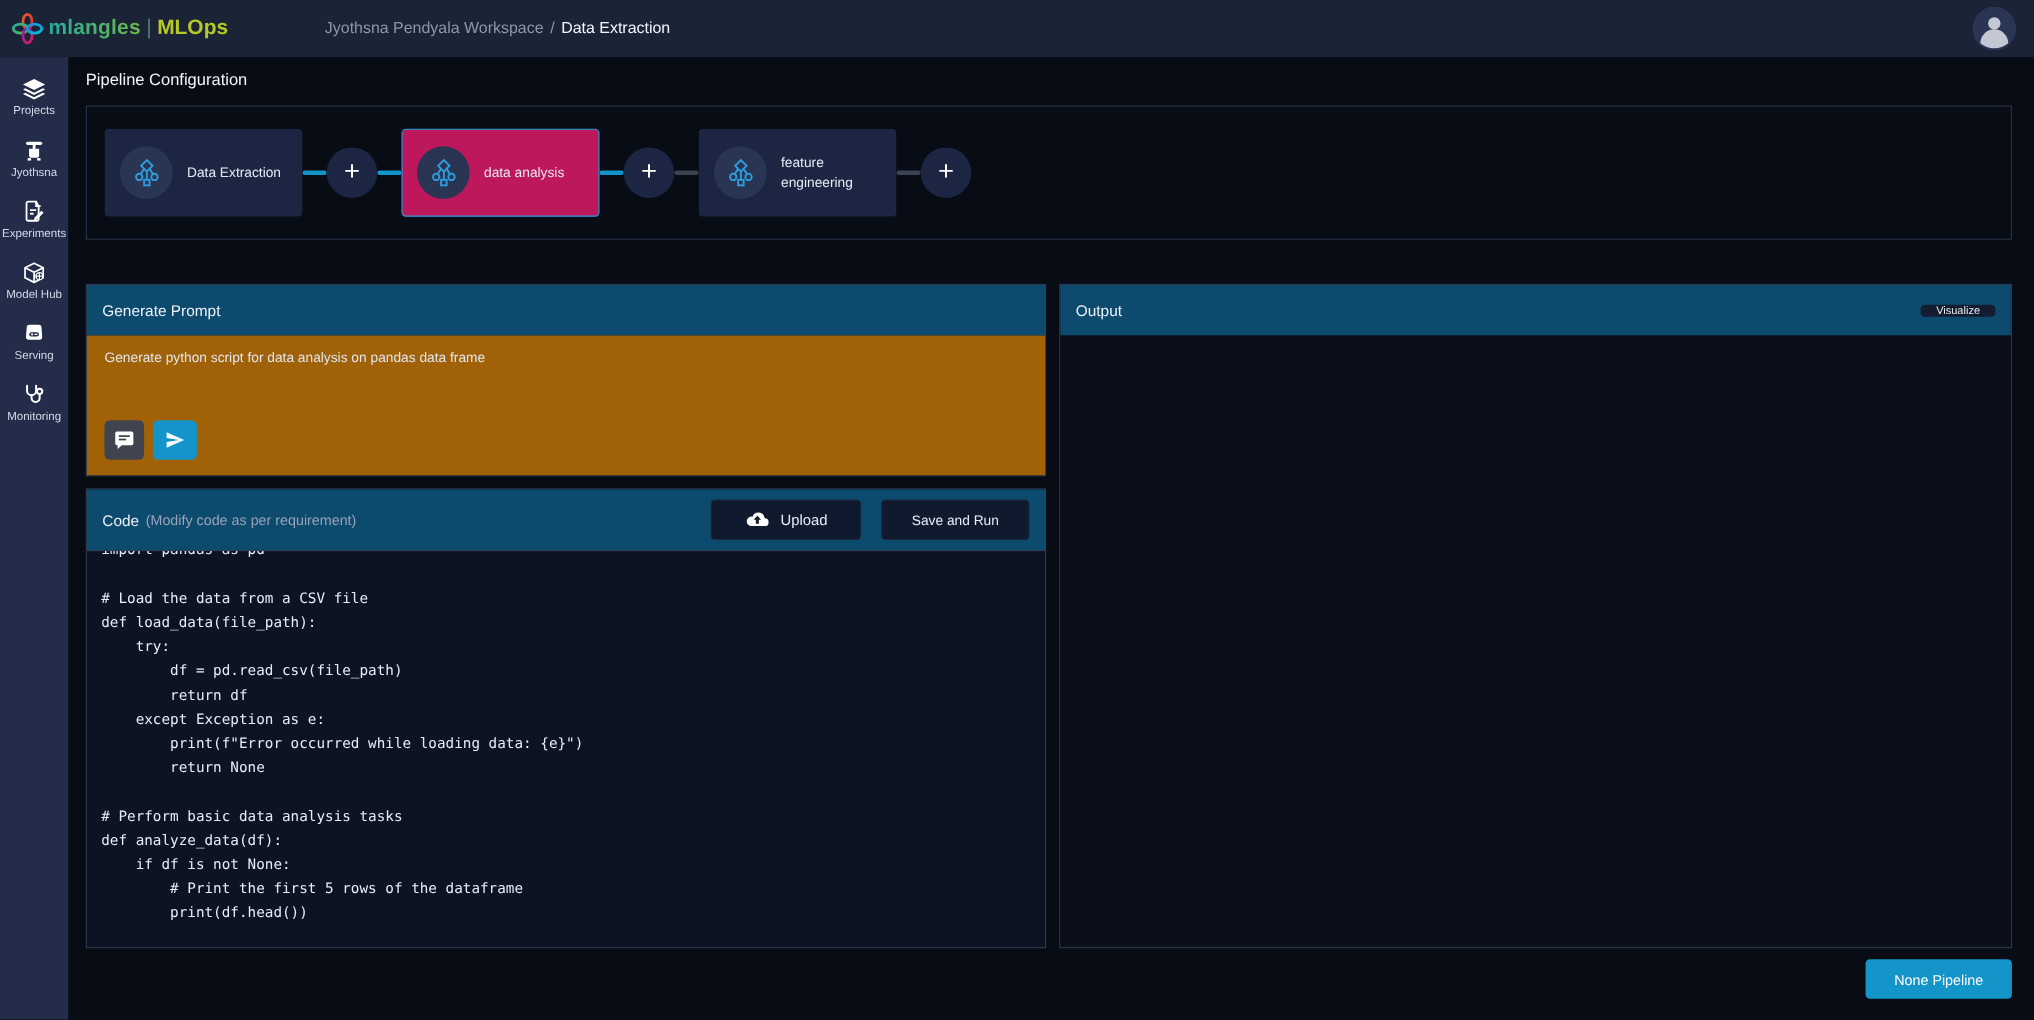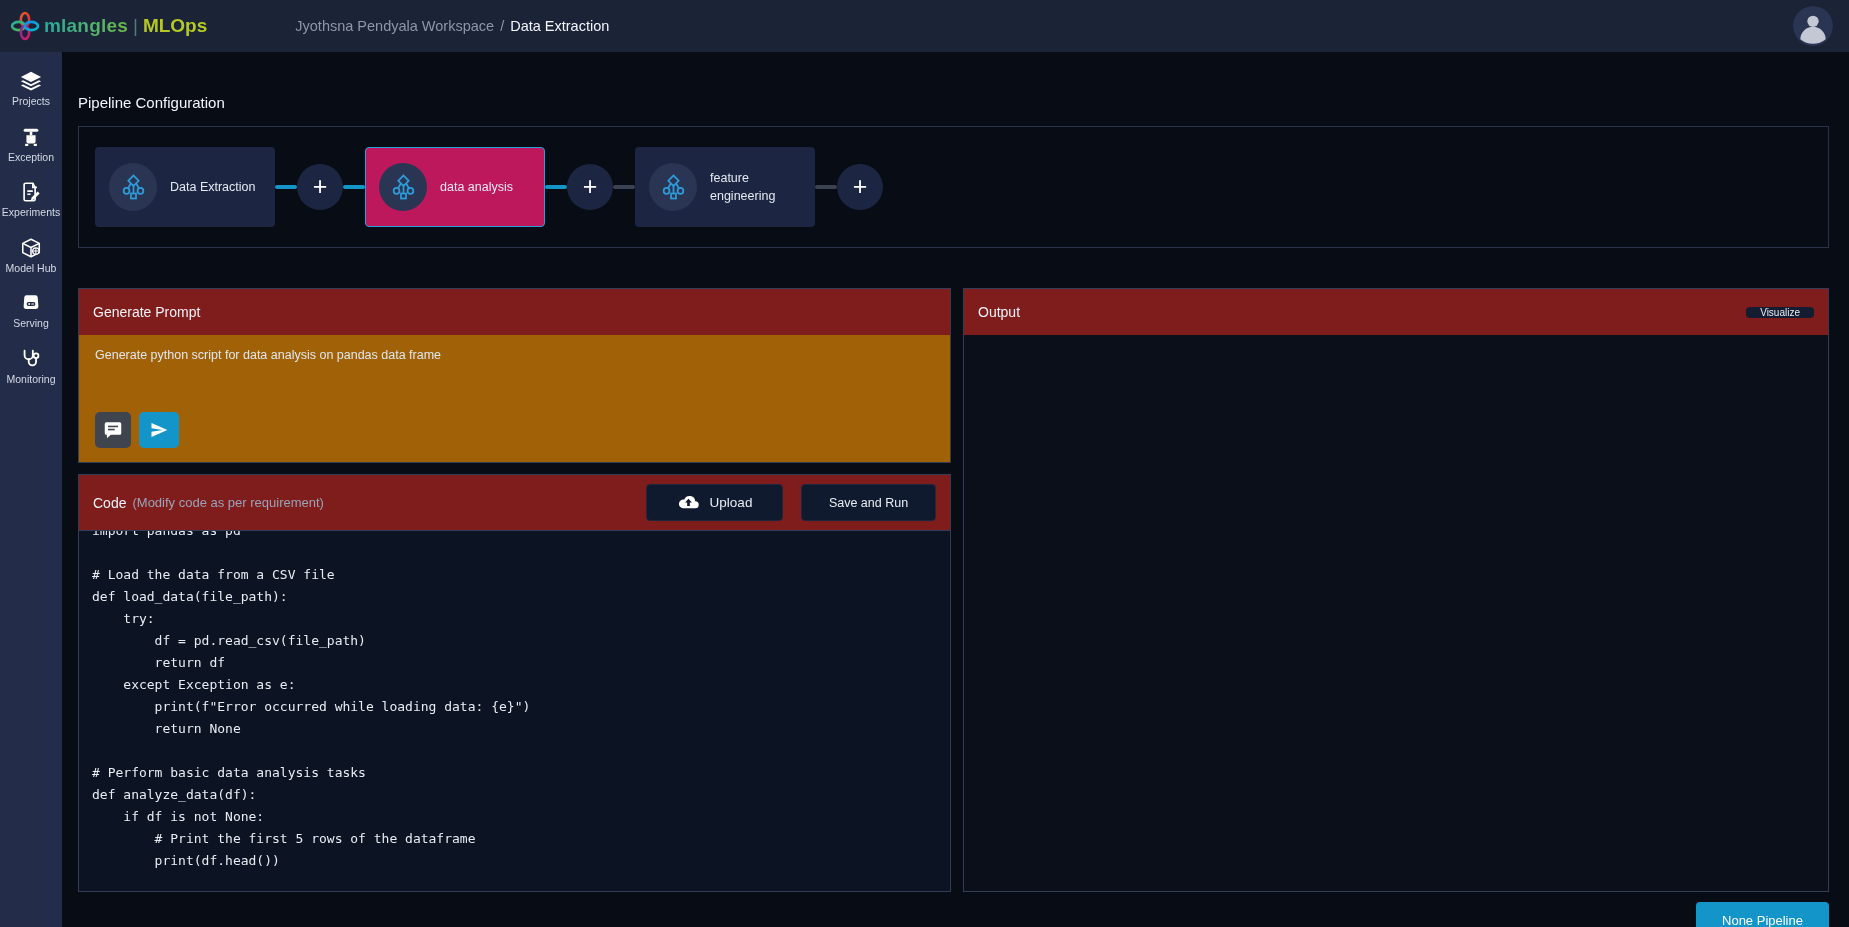--- a/index.html
+++ b/index.html
@@ -39,21 +39,21 @@
     width:62px; flex:0 0 62px; background:#232d49;
     display:flex; flex-direction:column; align-items:center;
     padding-top:16px; gap:14px;
   }
   .side-item {
     width:62px; display:flex; flex-direction:column; align-items:center;
     gap:4px; cursor:pointer; padding:2px 0;
   }
   .side-label { font-size:10.5px; color:#d3d9e6; text-align:center; line-height:1.1; }
 
-  .main { flex:1; padding:0 20px 0 16px; display:flex; flex-direction:column; min-width:0;margin-top:30px; }
+  .main { flex:1; padding:0 20px 0 16px; display:flex; flex-direction:column; min-width:0; }
   .page-title { font-size:15px; font-weight:500; color:#f2f5fa; margin:10px 0 12px; line-height:22px; }
 
   
   .pipeline-box {
     border:1px solid #2a3349; height:122px; display:flex; align-items:center;
     padding:0 16px; flex:0 0 122px;
   }
   .stage-card {
     width:180px; height:80px; background:#1c2642; border-radius:4px;
     display:flex; align-items:center; gap:13px; padding-left:13px;
@@ -74,21 +74,21 @@
     color:#ffffff; font-size:25px; font-weight:300; cursor:pointer; line-height:1;
     padding-bottom:2px;
   }
 
   
   .columns { margin-top:40px; display:flex; gap:12px; height:604px; flex:0 0 604px; }
   .col-left { width:873px; flex:0 0 873px; display:flex; flex-direction:column; }
   .col-right { flex:1; display:flex; flex-direction:column; }
   .panel { border:1px solid #333d57; display:flex; flex-direction:column; }
   .panel-header {
-    background:#7f1d1d; display:flex; align-items:center;
+    background:#0c4a6e; display:flex; align-items:center;
     padding:0 14px; flex:0 0 auto;
   }
   .panel-title { font-size:14px; color:#eef1f7; font-weight:500; }
 
   .prompt-panel { height:175px; flex:0 0 175px; }
   .prompt-panel .panel-header { height:46px; }
   .prompt-body { flex:1; background:#a16207; padding:13px 16px 14px; display:flex; flex-direction:column; justify-content:space-between; cursor:text; }
   .prompt-text { font-size:12.5px; color:#e0e6ef; }
   .prompt-actions { display:flex; gap:8px; }
   .icon-btn {
@@ -200,21 +200,21 @@
       </div>
 
       <div class="side-item">
         <svg viewBox="0 0 24 24" width="22" height="22" fill="#ffffff">
           <rect x="4" y="3" width="16" height="3.4" rx="1.7"></rect>
           <rect x="10.6" y="6" width="2.8" height="4.2"></rect>
           <path d="M7 10 h10 v7 a2 2 0 0 1 -2 2 h-6 a2 2 0 0 1 -2 -2 Z"></path>
           <rect x="5.6" y="19.4" width="3.4" height="2.4"></rect>
           <rect x="15" y="19.4" width="3.4" height="2.4"></rect>
         </svg>
-        <span class="side-label">Exception</span>
+        <span class="side-label">Jyothsna</span>
       </div>
 
       <div class="side-item">
         <svg viewBox="0 0 24 24" width="22" height="22" fill="none" stroke="#ffffff" stroke-width="1.8">
           <path d="M14 2.5 H6 a1.5 1.5 0 0 0 -1.5 1.5 v16 a1.5 1.5 0 0 0 1.5 1.5 h9 a1.5 1.5 0 0 0 1.5 -1.5 V7 Z"></path>
           <path d="M14 2.5 V7 h4.5"></path>
           <path d="M8 11 h6 M8 14.5 h3.5"></path>
           <path d="M12.5 18.3 L19.3 11.5 21.4 13.6 14.6 20.4 12 21 Z" fill="#ffffff" stroke="none"></path>
         </svg>
         <span class="side-label">Experiments</span>

